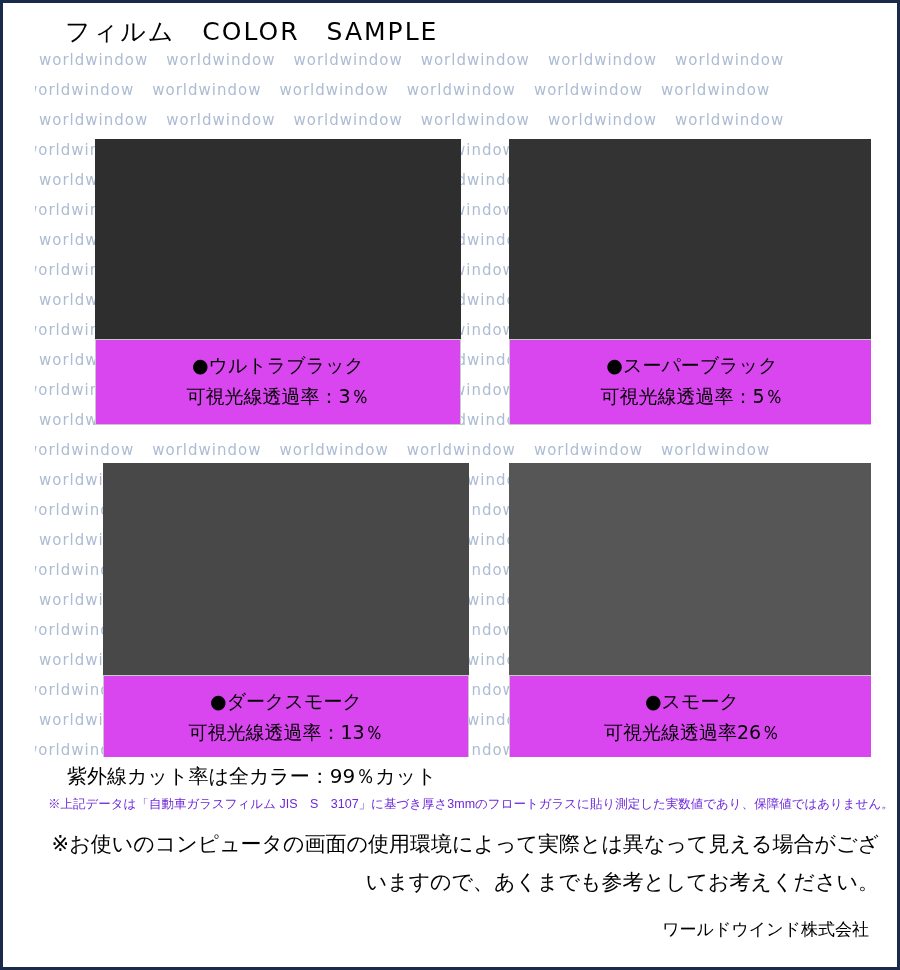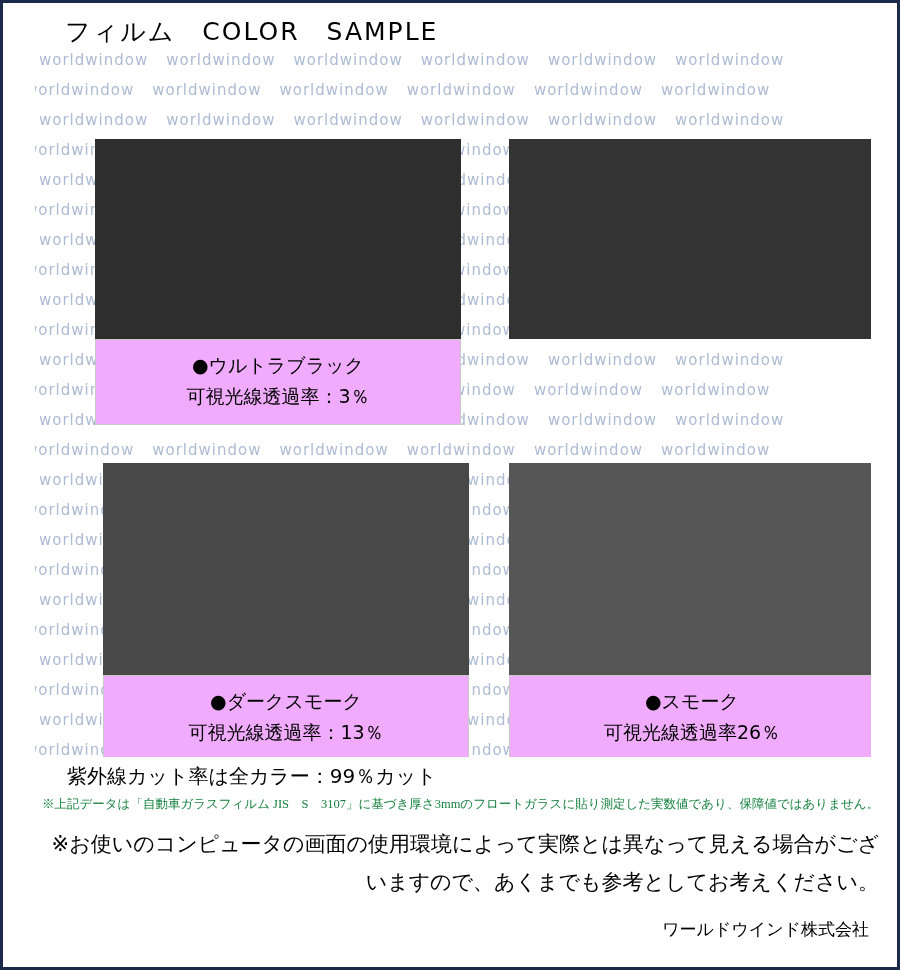--- a/index.html
+++ b/index.html
@@ -60,21 +60,21 @@
   
   .swatch {
     position: absolute;
   }
   .chip {
     width: 100%;
     box-sizing: border-box;
   }
   .caption {
     box-sizing: border-box;
-    background: #f0abfc;
+    background: #d946ef;
     border: 1px solid #c9c9c9;
     padding: 10px 0 12px 0;
     text-align: center;
     font-family: "DejaVu Sans", sans-serif;
   }
   .cap-name {
     font-size: 19px;
     line-height: 30px;
     display: block;
   }
@@ -95,25 +95,25 @@
   #uv-line {
     position: absolute;
     left: 36px;
     top: 760px;
     font-size: 20px;
     font-family: "DejaVu Sans", sans-serif;
     margin-left: 28px;
   }
   #note-small {
     position: absolute;
-    left: 39px;
+    left: 45px;
     top: 793px;
     font-size: 12.5px;
-    font-family: Liberation Serif, serif;
-    color: #15803d;
+    font-family: Liberation Sans, sans-serif;
+    color: #6d28d9;
     white-space: nowrap;
   }
   #note-big {
     position: absolute;
     left: 36px;
     top: 822px;
     width: 840px;
     font-size: 21px;
     line-height: 38px;
     font-family: "DejaVu Sans", sans-serif;
@@ -166,20 +166,24 @@
     <div class="swatch" id="sw-0">
       <div class="chip" style="background: rgb(46, 46, 46);"></div>
       <div class="caption">
         <span class="cap-name">●ウルトラブラック</span>
         <span class="cap-value">可視光線透過率：3％</span>
       </div>
     </div>
 
     <div class="swatch" id="sw-1">
       <div class="chip" style="background: rgb(51, 51, 51);"></div>
+      <div class="caption">
+        <span class="cap-name">●スーパーブラック</span>
+        <span class="cap-value">可視光線透過率：5％</span>
+      </div>
     </div>
 
     <div class="swatch" id="sw-2">
       <div class="chip" style="background: rgb(72, 72, 72);"></div>
       <div class="caption">
         <span class="cap-name">●ダークスモーク</span>
         <span class="cap-value">可視光線透過率：13％</span>
       </div>
     </div>
 

